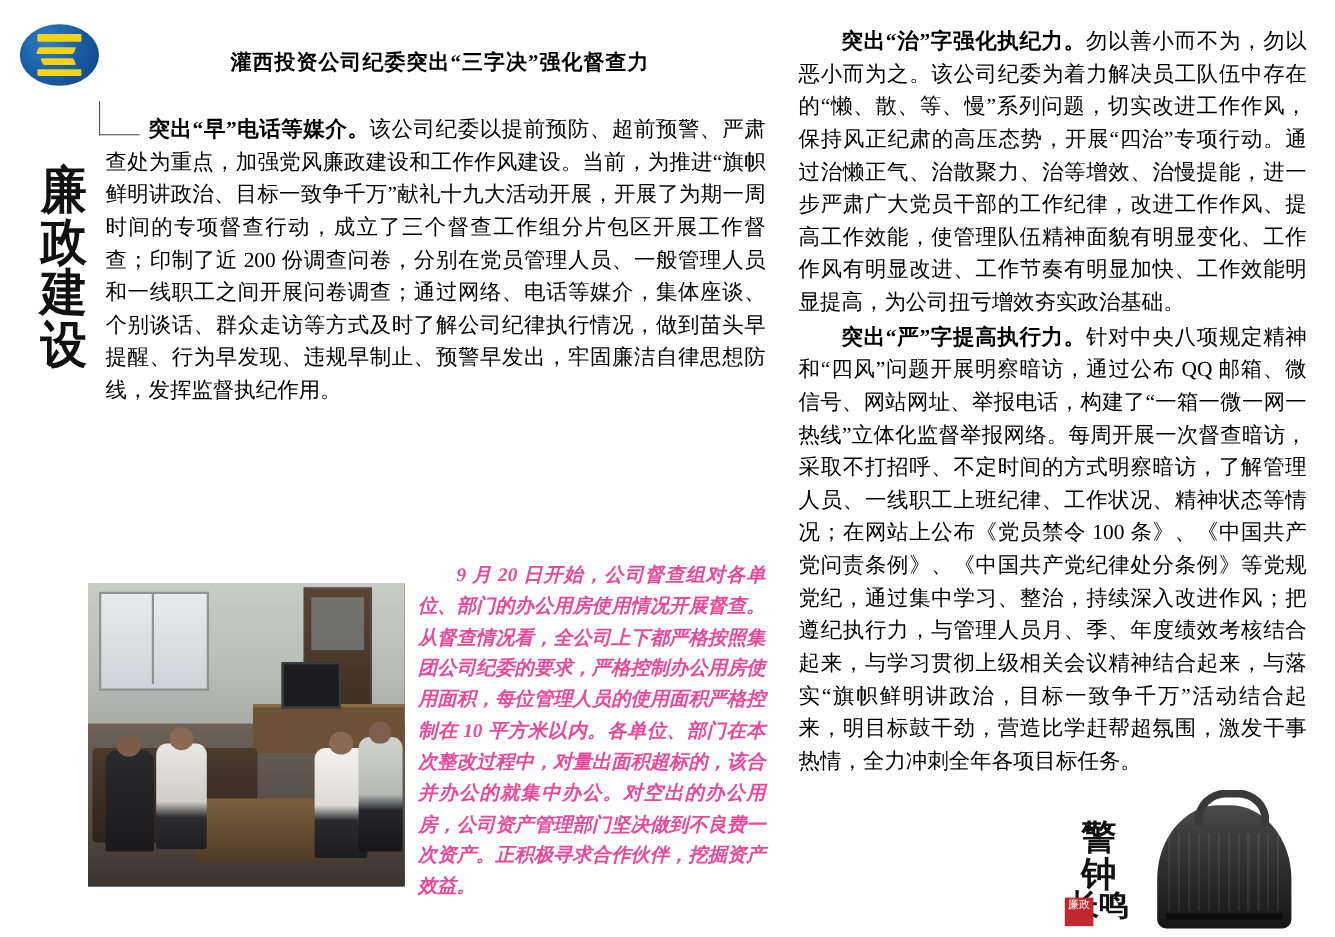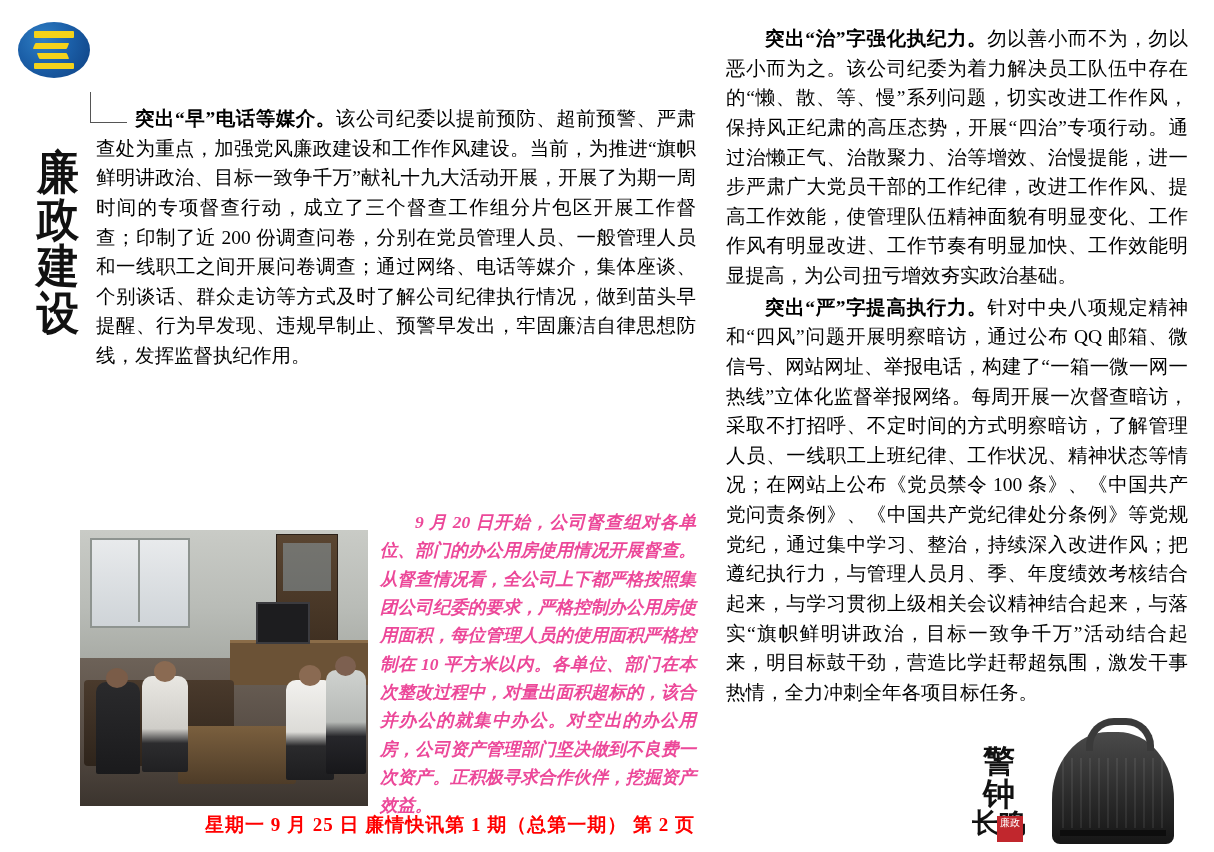--- a/index.html
+++ b/index.html
@@ -284,38 +284,38 @@
     bottom: 2px;
     width: 26px;
     height: 26px;
     background: #c1272d;
     color: #fff;
     font-size: 10px;
     line-height: 12px;
     text-align: center;
     padding-top: 1px;
     box-sizing: border-box;
-    margin-left: 29px;
   }
 </style>
 </head>
 <body>
 
 <div id="page">
 
   <div class="logo">
     <div class="oval"></div>
     <div class="mark">
       <div class="bar b1"></div>
       <div class="bar b2"></div>
       <div class="bar b3"></div>
       <div class="bar b4"></div>
     </div>
   </div>
 
+  <div class="headline">灌西投资公司纪委突出“三字决”强化督查力</div>
   <div class="corner-rule"></div>
 
   <div class="brush-col">
     <span>廉</span>
     <span>政</span>
     <span>建</span>
     <span>设</span>
   </div>
 
   <div class="col-left">
@@ -338,21 +338,20 @@
       <div class="ph-sofa"></div>
       <div class="ph-table"></div>
       <div class="ph-p1"></div>
       <div class="ph-p2"></div>
       <div class="ph-p3"></div>
       <div class="ph-p4"></div>
     </div>
     <div class="caption">9 月 20 日开始，公司督查组对各单位、部门的办公用房使用情况开展督查。从督查情况看，全公司上下都严格按照集团公司纪委的要求，严格控制办公用房使用面积，每位管理人员的使用面积严格控制在 10 平方米以内。各单位、部门在本次整改过程中，对量出面积超标的，该合并办公的就集中办公。对空出的办公用房，公司资产管理部门坚决做到不良费一次资产。正积极寻求合作伙伴，挖掘资产效益。</div>
   </div>
 
-  <div class="footer">星期一  9 月 25 日   廉情快讯第 1 期（总第一期）   第 2 页</div>
 
   <div class="seal">
     <div class="bell">
       <div class="bell-lines"></div>
     </div>
     <div class="chars">
       <span class="big">警</span>
       <span class="big">钟</span>
       <span>长鸣</span>
     </div>

